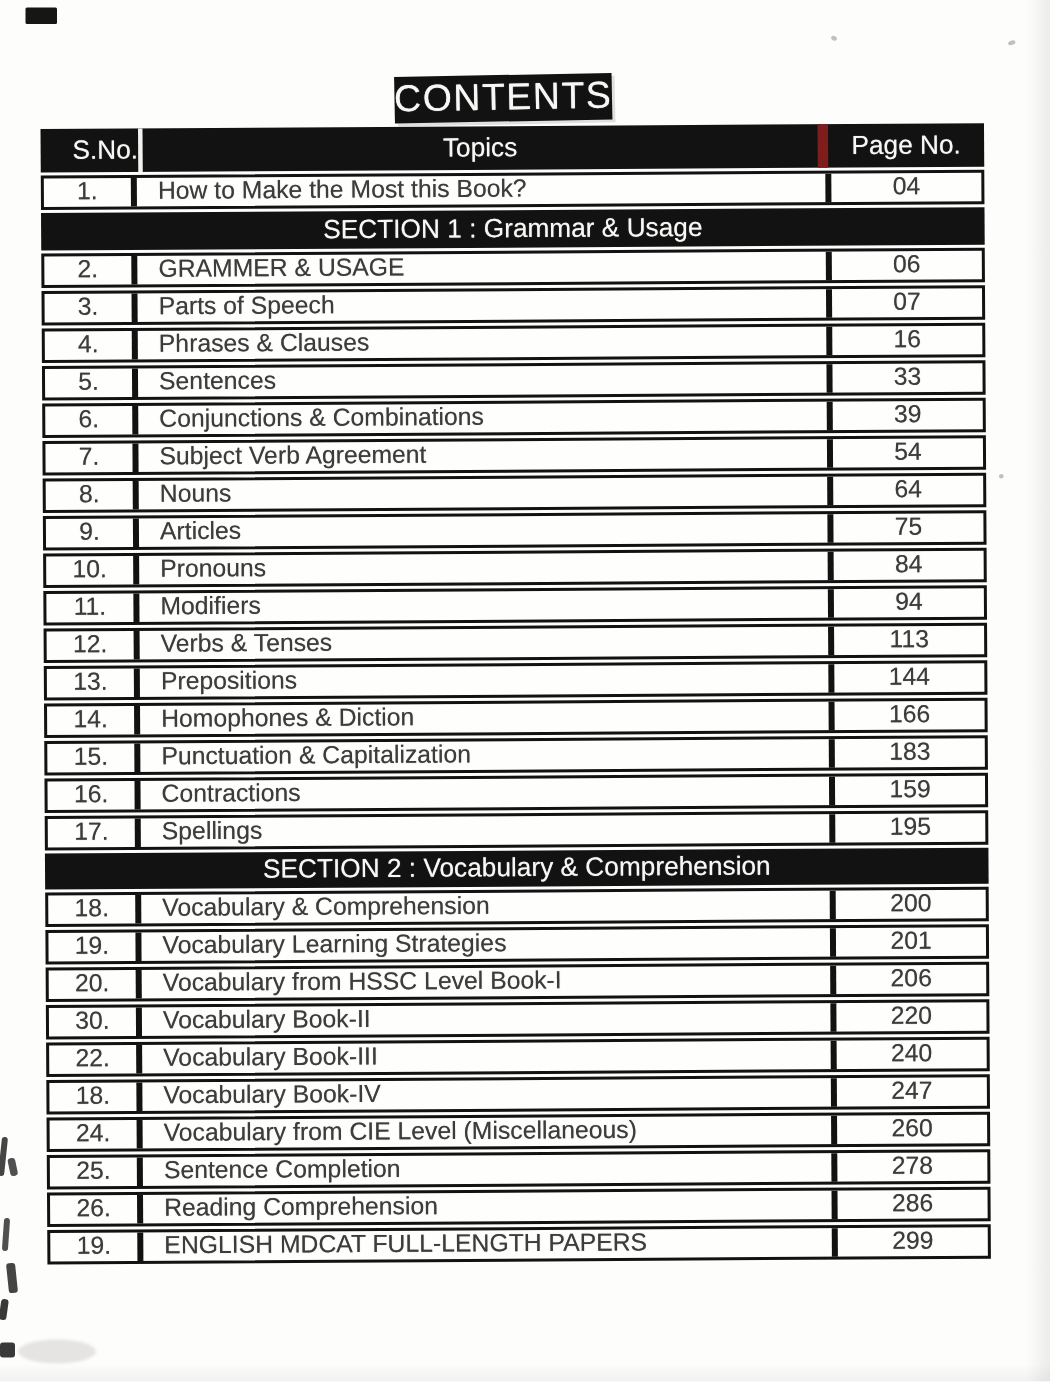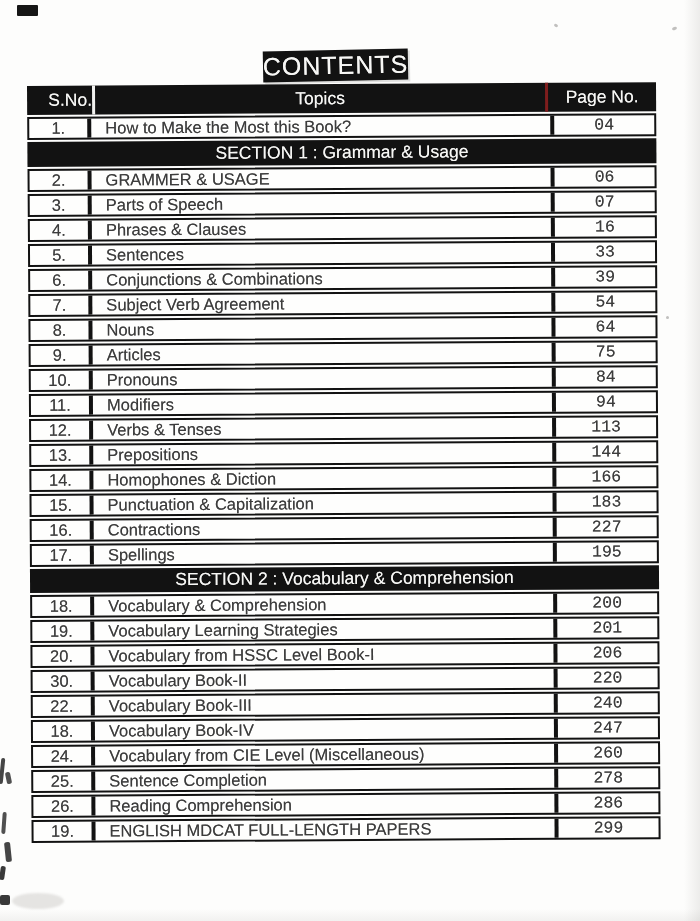--- a/index.html
+++ b/index.html
@@ -56,32 +56,32 @@
     transform:rotate(-0.35deg); transform-origin:0 0;
   }
   .header-row{
     display:flex; background:var(--ink); color:var(--white-text);
     height:29px; align-items:center; font-size:17.5px;
     text-shadow:0 0 .6px rgba(255,255,255,.7);
   }
   .h-sno{width:65px; text-align:right;}
   .h-topics{flex:1; text-align:center; border-left:3px solid #f2f2f0; align-self:stretch;
     display:flex; align-items:center; justify-content:center;}
-  .h-page{width:111px; text-align:center; border-left:3px solid #7f1d1d; align-self:stretch;
+  .h-page{width:111px; text-align:center; border-left:7px solid #7f1d1d; align-self:stretch;
     display:flex; align-items:center; justify-content:center;}
   .row{
     display:flex; margin-top:2px; border:2.5px solid var(--ink);
     background:#fefefd; color:var(--text); font-size:16.5px;
     text-shadow:0 0 .5px rgba(70,70,70,.7);
   }
   .c-sno{width:62px; border-right:4px solid var(--ink);
     display:flex; align-items:center; justify-content:center; min-height:19px;}
   .c-topic{flex:1; display:flex; align-items:center; padding-left:14px;}
   .c-page{width:104px; border-left:4px solid var(--ink);
-    display:flex; align-items:center; justify-content:center;font-family:Liberation Mono, monospace;}
+    display:flex; align-items:center; justify-content:center;}
   .section-row{
     margin-top:2px; height:24.5px; background:var(--ink); color:var(--white-text);
     display:flex; align-items:center; justify-content:center;
     font-size:17.5px; text-shadow:0 0 .6px rgba(255,255,255,.7);
   }
 </style>
 </head>
 <body>
 
 <div class="scan-right-edge"></div>
@@ -182,21 +182,21 @@
         <div class="c-page">166</div>
       </div>
       <div class="row">
         <div class="c-sno">15.</div>
         <div class="c-topic">Punctuation &amp; Capitalization</div>
         <div class="c-page">183</div>
       </div>
       <div class="row">
         <div class="c-sno">16.</div>
         <div class="c-topic">Contractions</div>
-        <div class="c-page">227</div>
+        <div class="c-page">159</div>
       </div>
       <div class="row">
         <div class="c-sno">17.</div>
         <div class="c-topic">Spellings</div>
         <div class="c-page">195</div>
       </div>
       <div class="section-row">SECTION 2 : Vocabulary &amp; Comprehension</div>
       <div class="row">
         <div class="c-sno">18.</div>
         <div class="c-topic">Vocabulary &amp; Comprehension</div>

